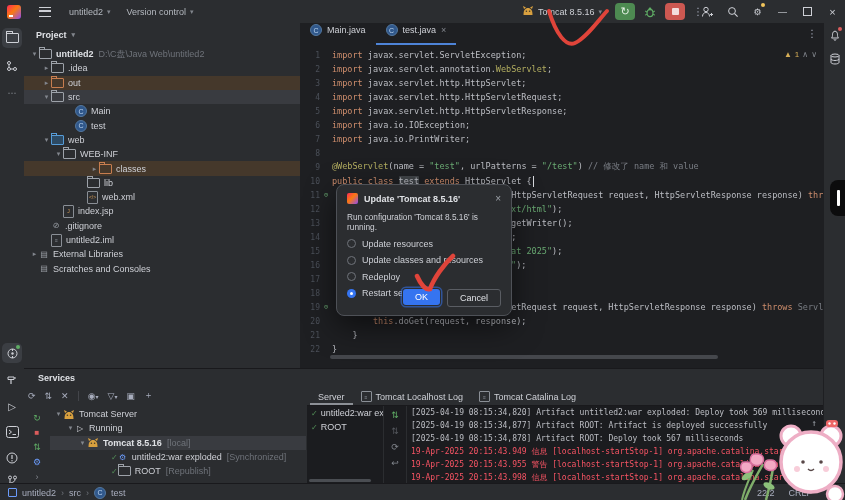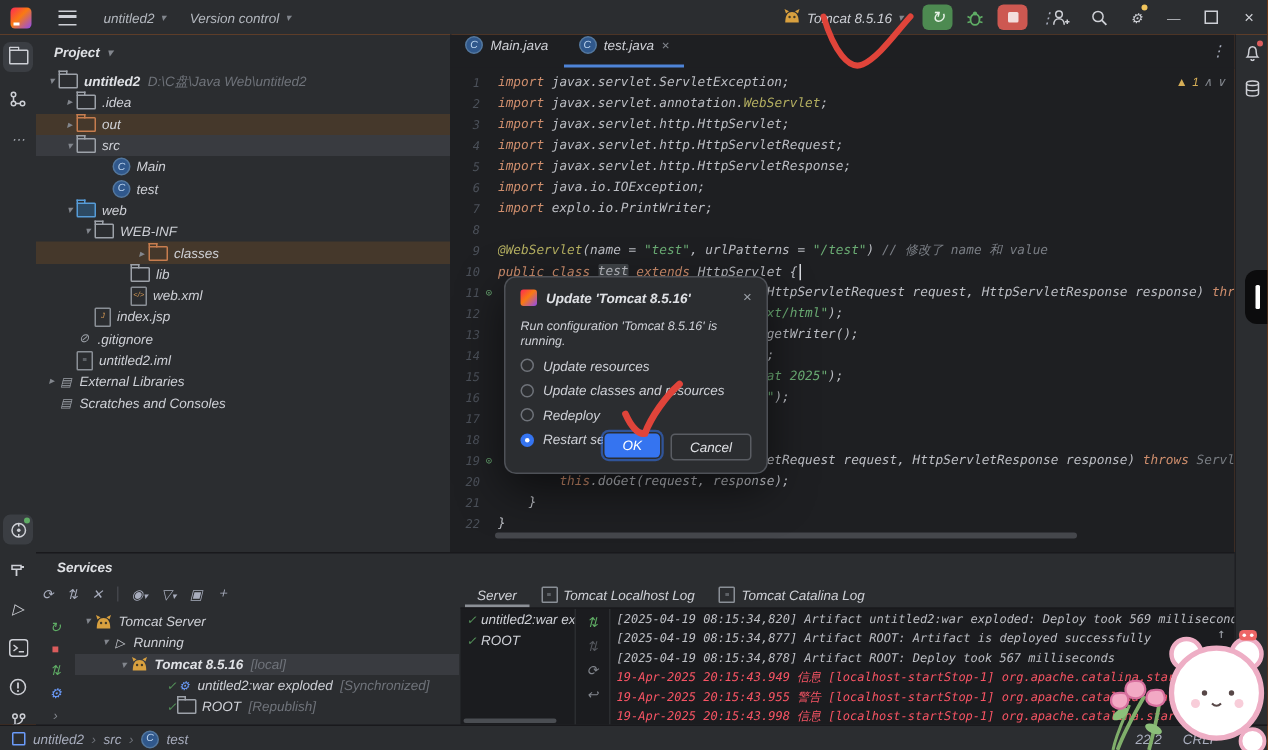--- a/index.html
+++ b/index.html
@@ -1,17 +1,17 @@
 <!DOCTYPE html>
 <html><head>
 <meta charset="utf-8">
 <style>
   html,body{margin:0;padding:0;background:#101012;}
-  #app{position:relative;width:845px;height:500px;overflow:hidden;background:#f97316;
-       font-family:"Liberation Sans",sans-serif;color:#bcbec4;font-size:9px;font-style:italic;-webkit-font-smoothing:antialiased;}
+  #app{position:relative;width:845px;height:500px;overflow:hidden;background:#0c4a6e;
+       font-family:"Liberation Sans",sans-serif;color:#bcbec4;font-size:9px;-webkit-font-smoothing:antialiased;}
   .abs{position:absolute;}
   
   #titlebar{left:0;top:0;width:845px;height:23px;background:#2b2d30;display:flex;align-items:center;z-index:5;}
   .logo{width:14px;height:14px;border-radius:3px;margin:0 8px 0 7px;
         background:linear-gradient(135deg,#fe2857 0%,#f97a12 45%,#8f4bf2 100%);position:relative;}
   .logo:after{content:"";position:absolute;left:2px;bottom:2px;width:4px;height:1.5px;background:#fff;}
   .burger{width:12px;height:8px;border-top:1.5px solid #ced0d6;border-bottom:1.5px solid #ced0d6;margin:0 10px;position:relative;}
   .burger:after{content:"";position:absolute;left:0;top:2.5px;width:12px;height:1.5px;background:#ced0d6;}
   .tbtxt{color:#b4b8bf;margin:0 4px 0 8px;}
   .chev{color:#82868d;font-size:7px;margin-right:8px;}
@@ -342,21 +342,21 @@
       <span>∧</span>
       <span>∨</span>
     </div>
     <div id="codewrap">
         <div class="cl"><span class="gut">1</span><span class="gslot"></span><span class="ctext"><span class="k">import</span><span class="p"> javax.servlet.ServletException;</span></span></div>
         <div class="cl"><span class="gut">2</span><span class="gslot"></span><span class="ctext"><span class="k">import</span><span class="p"> javax.servlet.annotation.</span><span class="a">WebServlet</span><span class="p">;</span></span></div>
         <div class="cl"><span class="gut">3</span><span class="gslot"></span><span class="ctext"><span class="k">import</span><span class="p"> javax.servlet.http.HttpServlet;</span></span></div>
         <div class="cl"><span class="gut">4</span><span class="gslot"></span><span class="ctext"><span class="k">import</span><span class="p"> javax.servlet.http.HttpServletRequest;</span></span></div>
         <div class="cl"><span class="gut">5</span><span class="gslot"></span><span class="ctext"><span class="k">import</span><span class="p"> javax.servlet.http.HttpServletResponse;</span></span></div>
         <div class="cl"><span class="gut">6</span><span class="gslot"></span><span class="ctext"><span class="k">import</span><span class="p"> java.io.IOException;</span></span></div>
-        <div class="cl"><span class="gut">7</span><span class="gslot"></span><span class="ctext"><span class="k">import</span><span class="p"> explo.io.PrintWriter;</span></span></div>
+        <div class="cl"><span class="gut">7</span><span class="gslot"></span><span class="ctext"><span class="k">import</span><span class="p"> java.io.PrintWriter;</span></span></div>
         <div class="cl"><span class="gut">8</span><span class="gslot"></span><span class="ctext"></span></div>
         <div class="cl"><span class="gut">9</span><span class="gslot"></span><span class="ctext"><span class="a">@WebServlet</span><span class="p">(name = </span><span class="s">"test"</span><span class="p">, urlPatterns = </span><span class="s">"/test"</span><span class="p">) </span><span class="c">// 修改了 name 和 value</span></span></div>
         <div class="cl"><span class="gut">10</span><span class="gslot"></span><span class="ctext"><span class="k">public class </span><span class="hl">test</span><span class="p"> </span><span class="k">extends </span><span class="p">HttpServlet {</span><span class="caret"></span></span></div>
         <div class="cl"><span class="gut">11</span><span class="gslot">⊙</span><span class="ctext"><span class="p">    </span><span class="a">@Override</span><span class="p"> </span><span class="k">protected void </span><span class="p">doGet(HttpServletRequest request, HttpServletResponse response) </span><span class="k">throws </span></span></div>
         <div class="cl"><span class="gut">12</span><span class="gslot"></span><span class="ctext"><span class="p">        response.setContentType(</span><span class="s">"text/html"</span><span class="p">);</span></span></div>
         <div class="cl"><span class="gut">13</span><span class="gslot"></span><span class="ctext"><span class="p">        PrintWriter out = response.getWriter();</span></span></div>
         <div class="cl"><span class="gut">14</span><span class="gslot"></span><span class="ctext"><span class="p">        out.println(</span><span class="s">"&lt;html&gt;&lt;body&gt;"</span><span class="p">);</span></span></div>
         <div class="cl"><span class="gut">15</span><span class="gslot"></span><span class="ctext"><span class="p">        out.println(</span><span class="s">"&lt;h1&gt;Hello Tomcat 2025"</span><span class="p">);</span></span></div>
         <div class="cl"><span class="gut">16</span><span class="gslot"></span><span class="ctext"><span class="p">        out.println(</span><span class="s">"&lt;/body&gt;&lt;/html&gt;"</span><span class="p">);</span></span></div>
         <div class="cl"><span class="gut">17</span><span class="gslot"></span><span class="ctext"><span class="p">    }</span></span></div>

